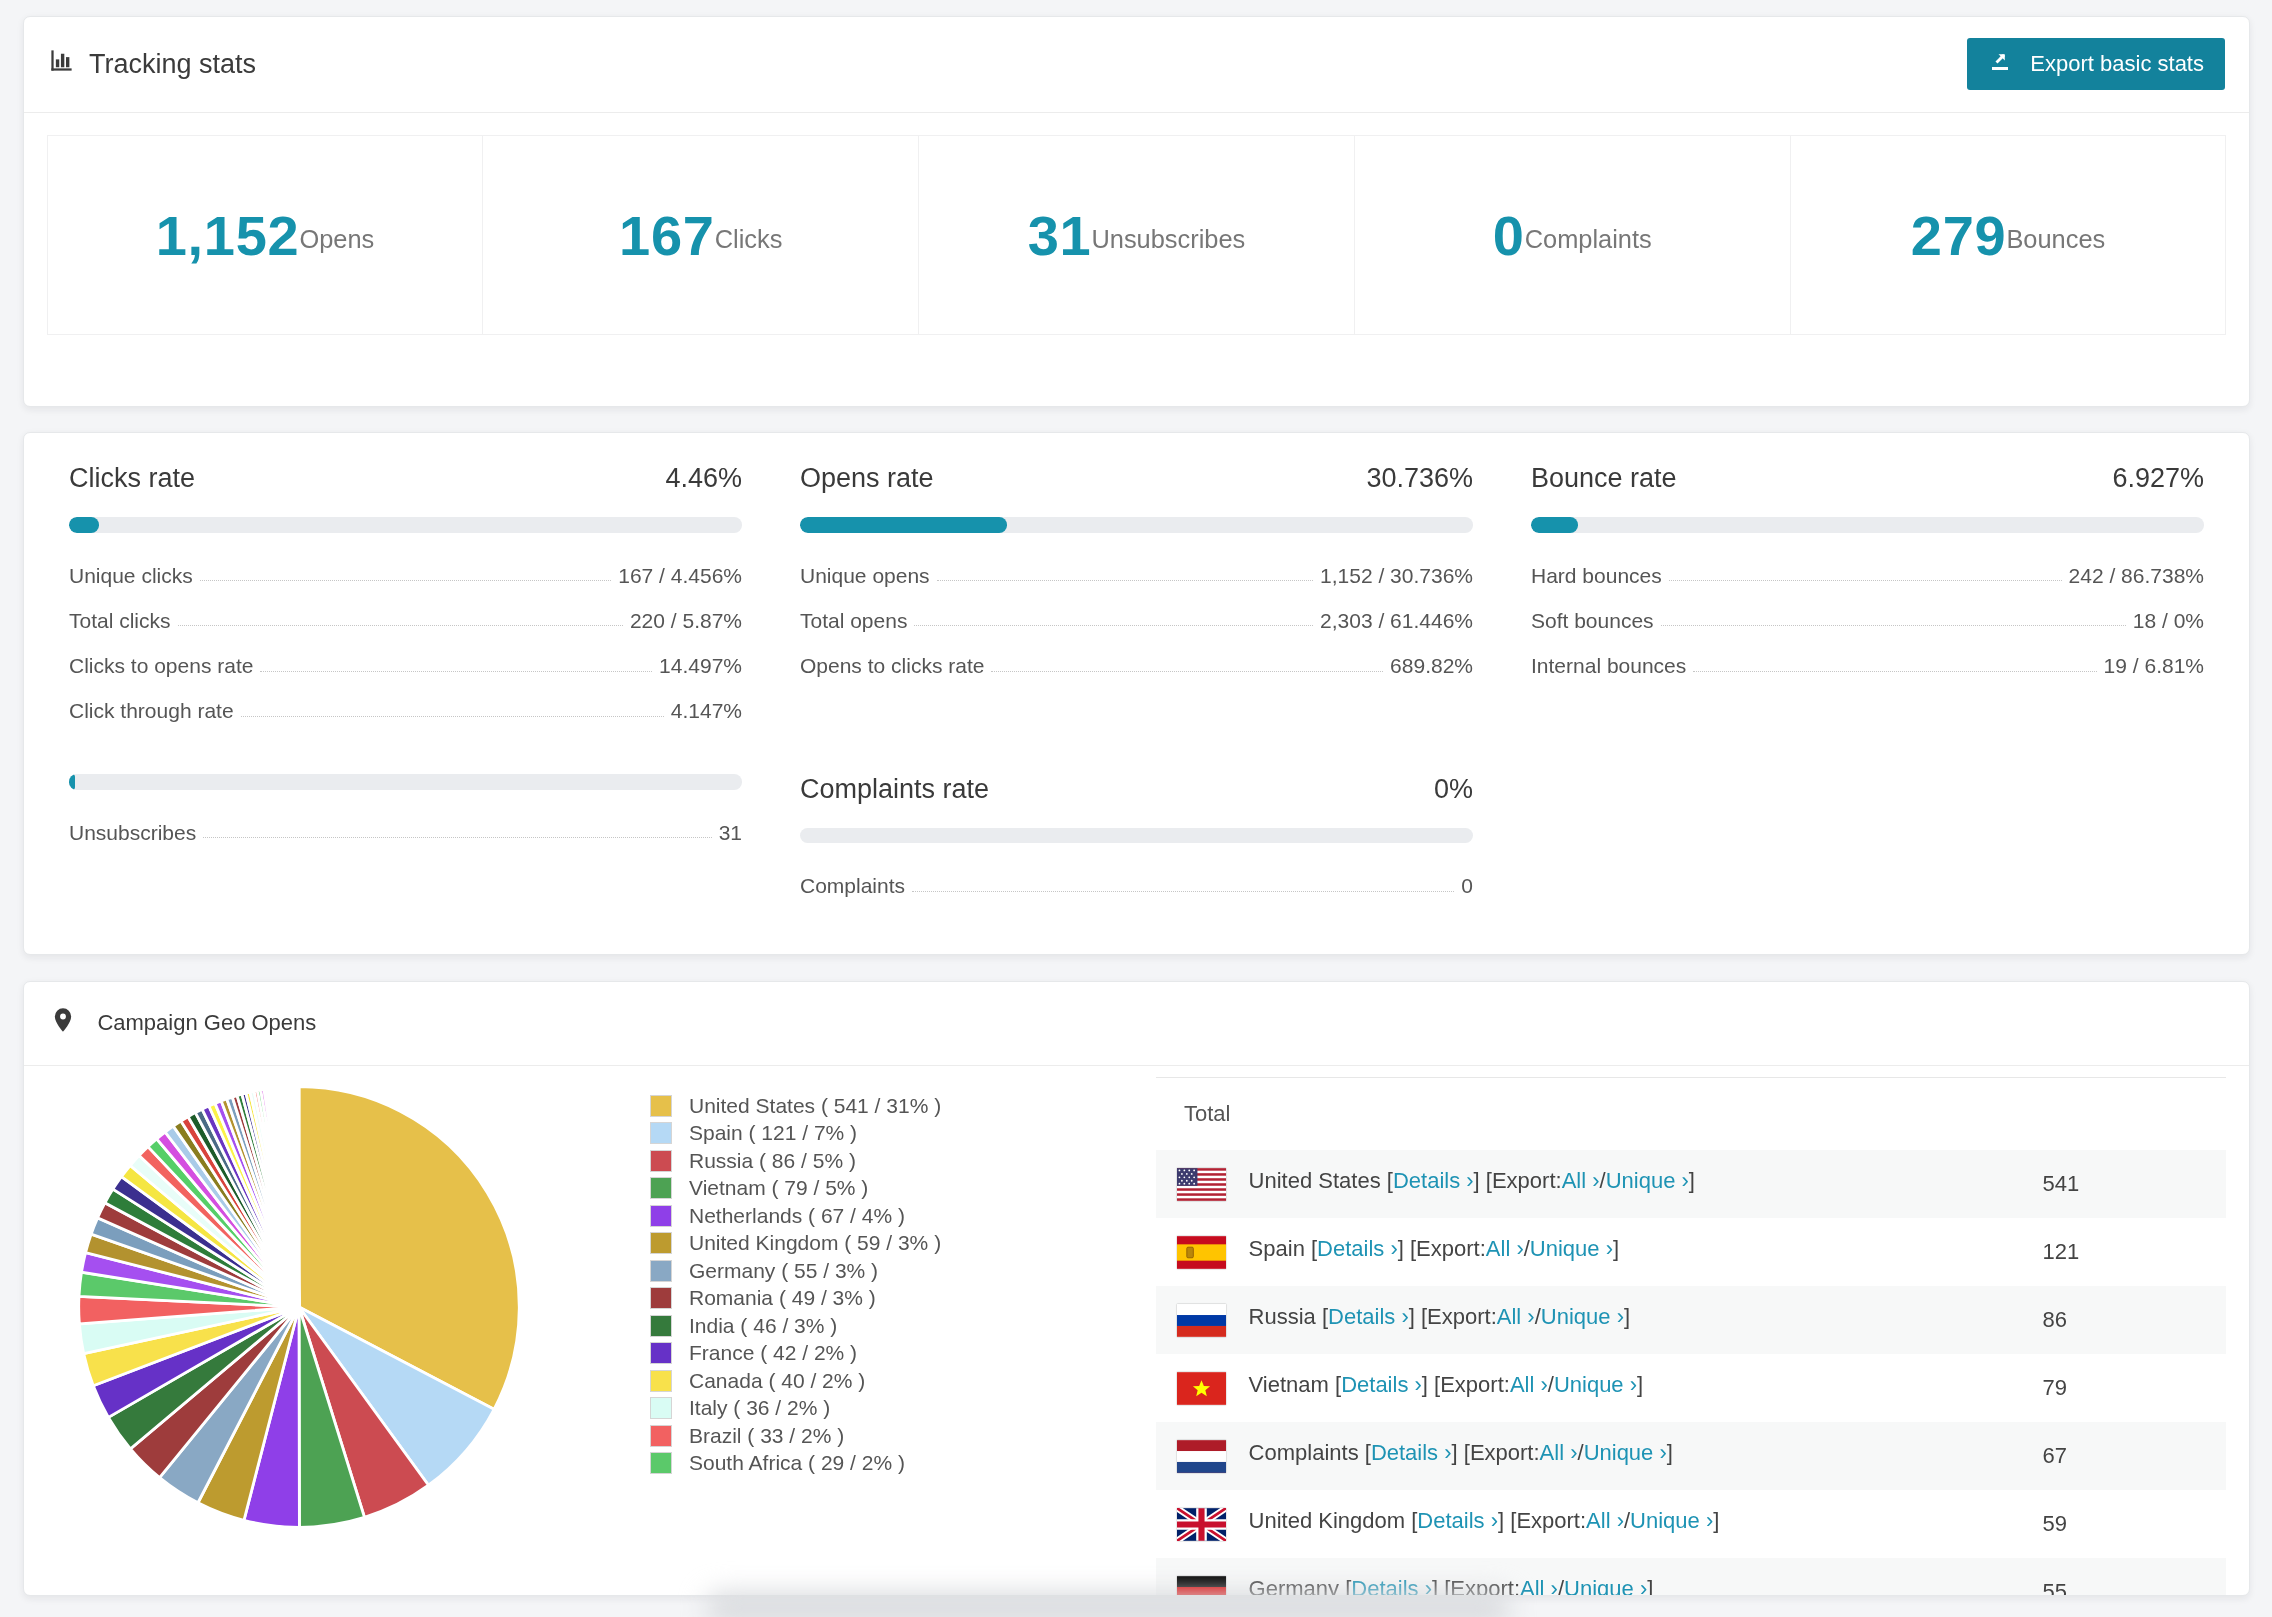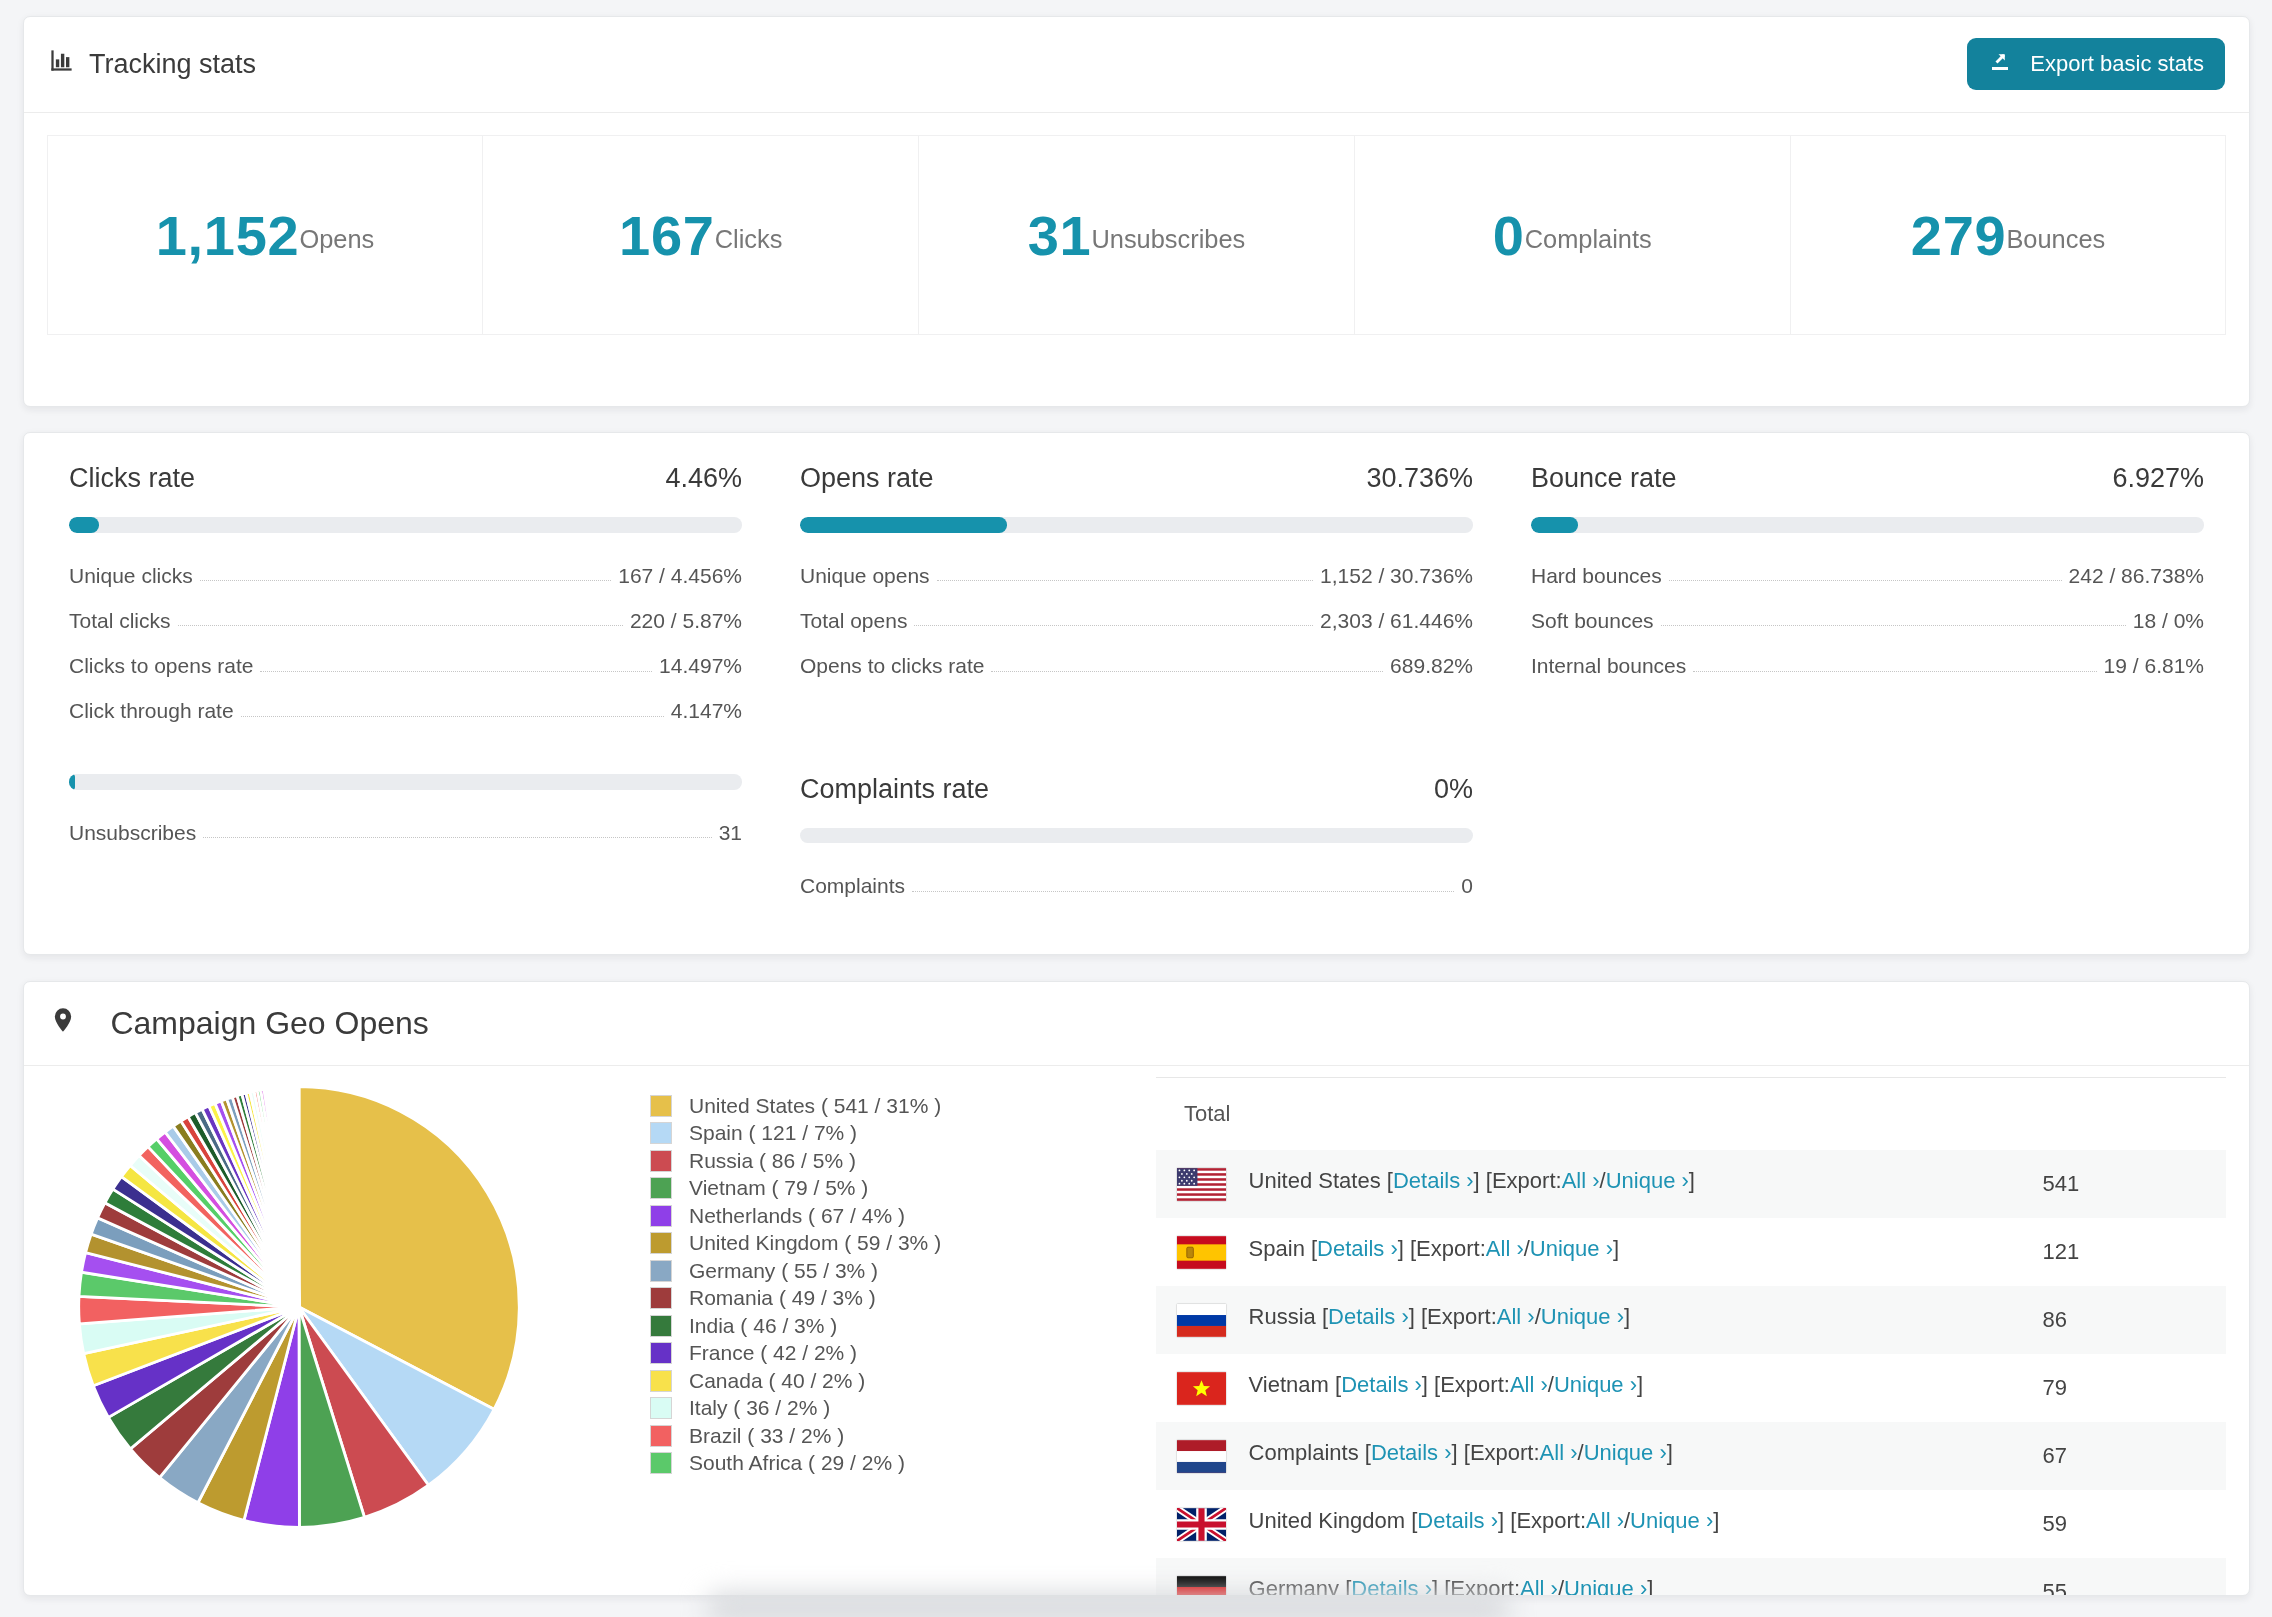--- a/index.html
+++ b/index.html
@@ -17,21 +17,21 @@
   }
   
   .card-head{
     display:flex;align-items:center;justify-content:space-between;
     height:95px;padding:0 24px;border-bottom:1.4px solid #ececec;
   }
   .head-left{display:flex;align-items:center;gap:14px;font-size:27px;color:#3b3b3b;font-weight:500}
   .export-btn{
     display:flex;align-items:center;gap:18px;cursor:pointer;
     background:#13829c;color:#fff;font-size:22px;font-weight:500;
-    height:52px;padding:0 21px;border:none;border-radius:9px;
+    height:52px;padding:0 21px;border:none;border-radius:3px;
   }
   .stats-row{display:flex;margin:22.6px 22.6px 71px;border:1.4px solid #f0f0f1}
   .stat-box{
     flex:1;height:198px;display:flex;flex-direction:row;
     align-items:center;justify-content:center;background:#fff;
     border-right:1.4px solid #f0f0f1;
   }
   .stat-box:last-child{border-right:none}
   .stat-value{font-size:56px;font-weight:700;color:#1692ac;letter-spacing:0.7px}
   .stat-label{font-size:25.4px;color:#777;margin-top:8.5px}
@@ -41,22 +41,22 @@
   .rate-head{display:flex;justify-content:space-between;align-items:baseline;
     font-size:27px;font-weight:400;color:#3a3a3a;margin-bottom:22.6px}
   .bar{height:15.5px;background:#eaecef;border-radius:7.8px;margin-bottom:31px;overflow:hidden}
   .bar-fill{height:100%;background:#1692ac;border-radius:7.8px}
   .rrow{display:flex;align-items:flex-end;font-size:21px;color:#555;margin-bottom:21px}
   .rrow:last-child{margin-bottom:0}
   .rlabel,.rvalue{white-space:nowrap;line-height:1.15}
   .leader{flex:1;border-bottom:1.4px dotted #c6c6c6;margin:0 7px 6.4px}
   
   .geo-card{height:613px;overflow:hidden}
-  .geo-head{display:flex;align-items:center;gap:33px;height:83px;padding:0 25.4px;
-    font-size:32px;color:#3b3b3b;border-bottom:1.4px solid #ececec}
+  .geo-head{display:flex;align-items:center;gap:20px;height:83px;padding:0 25.4px;
+    font-size:22px;color:#3b3b3b;border-bottom:1.4px solid #ececec}
   .geo-content{display:flex;padding:0 22.6px 0 42px}
   .pie-wrap{flex:0 0 480px;padding-top:8.5px}
   .legend{flex:0 0 423px;margin-left:104px;margin-top:28px;list-style:none;padding:0}
   .legend-item{display:flex;align-items:center;margin-bottom:3.5px}
   .swatch{width:20px;height:20px;border:1.4px solid #d5d5d5;margin-right:17px;flex:0 0 20px}
   .legend-label{font-size:21px;color:#555;white-space:nowrap}
   .geo-table{flex:1;margin-left:83px;margin-top:11.3px;border-top:0.7px solid #e7e7e7}
   .trow{display:flex;align-items:center;height:68px}
   .trow:nth-child(even){background:#f7f8f8}
   .th-row{height:72px;background:#fff !important}

